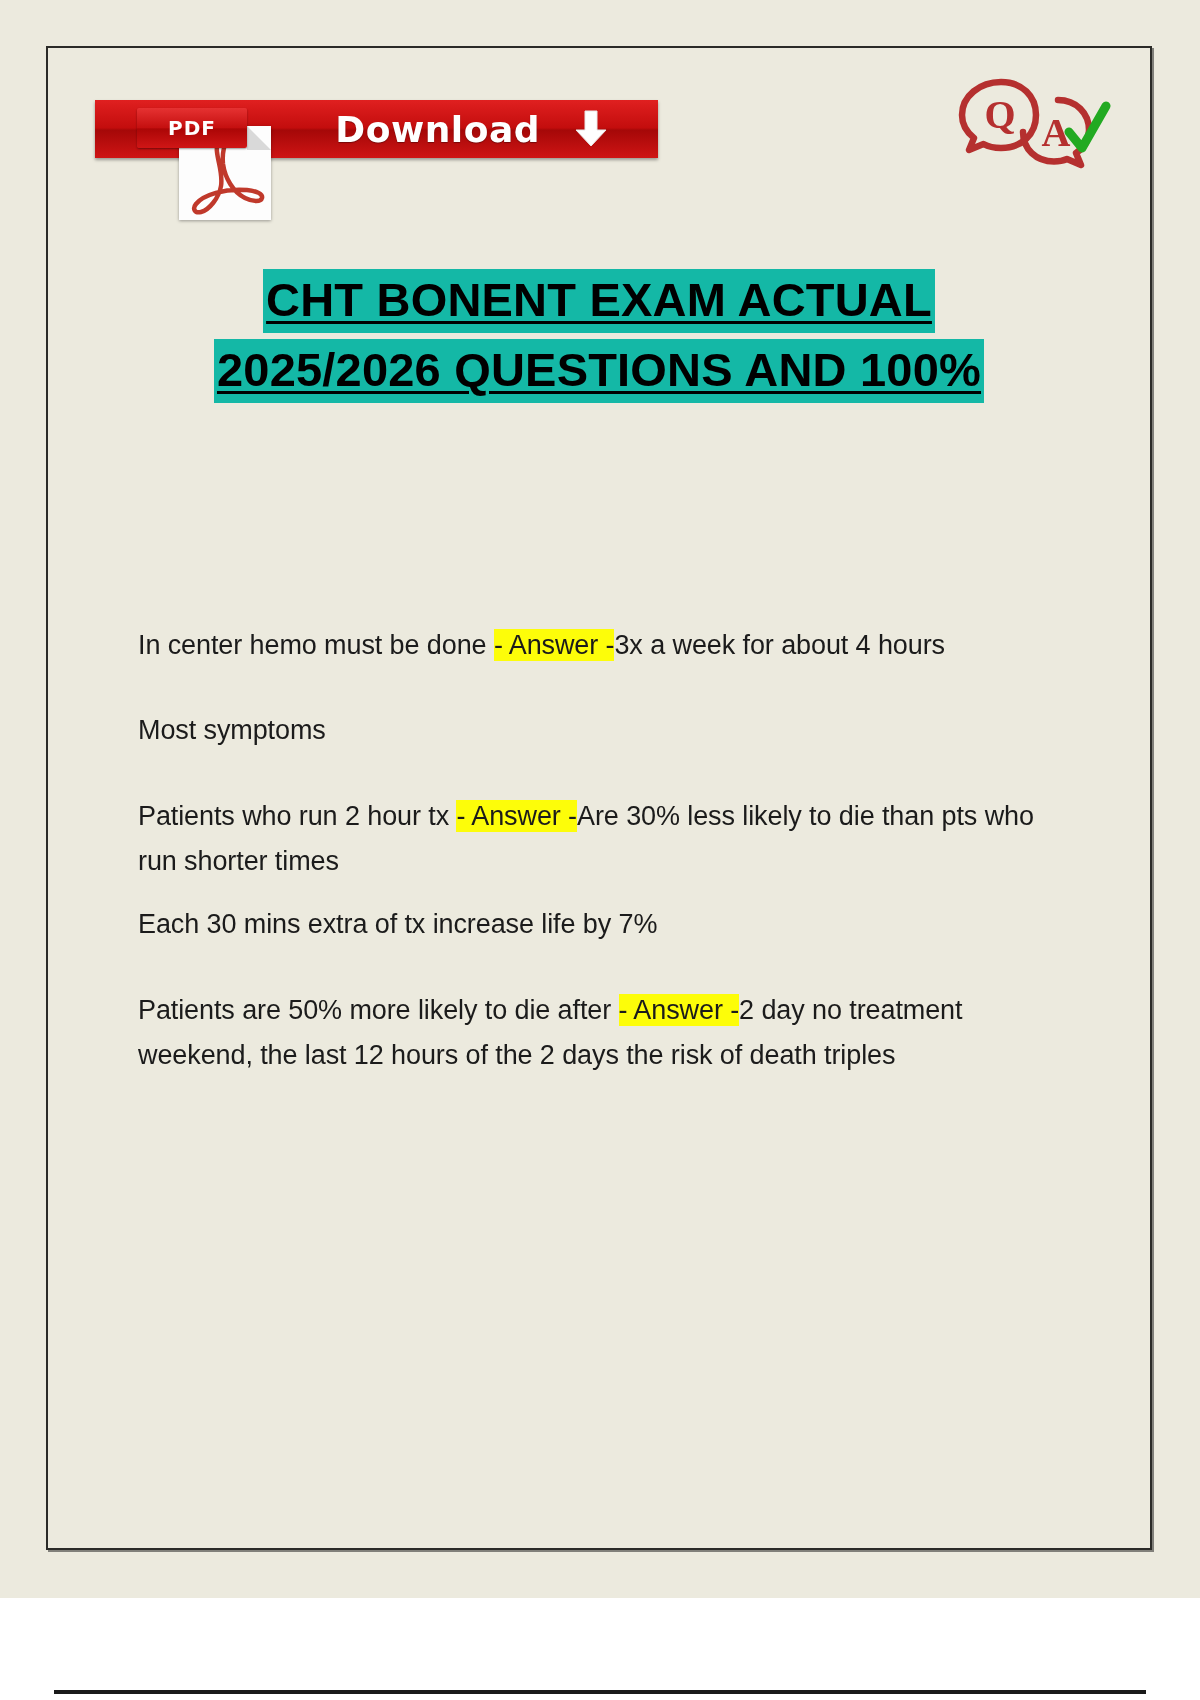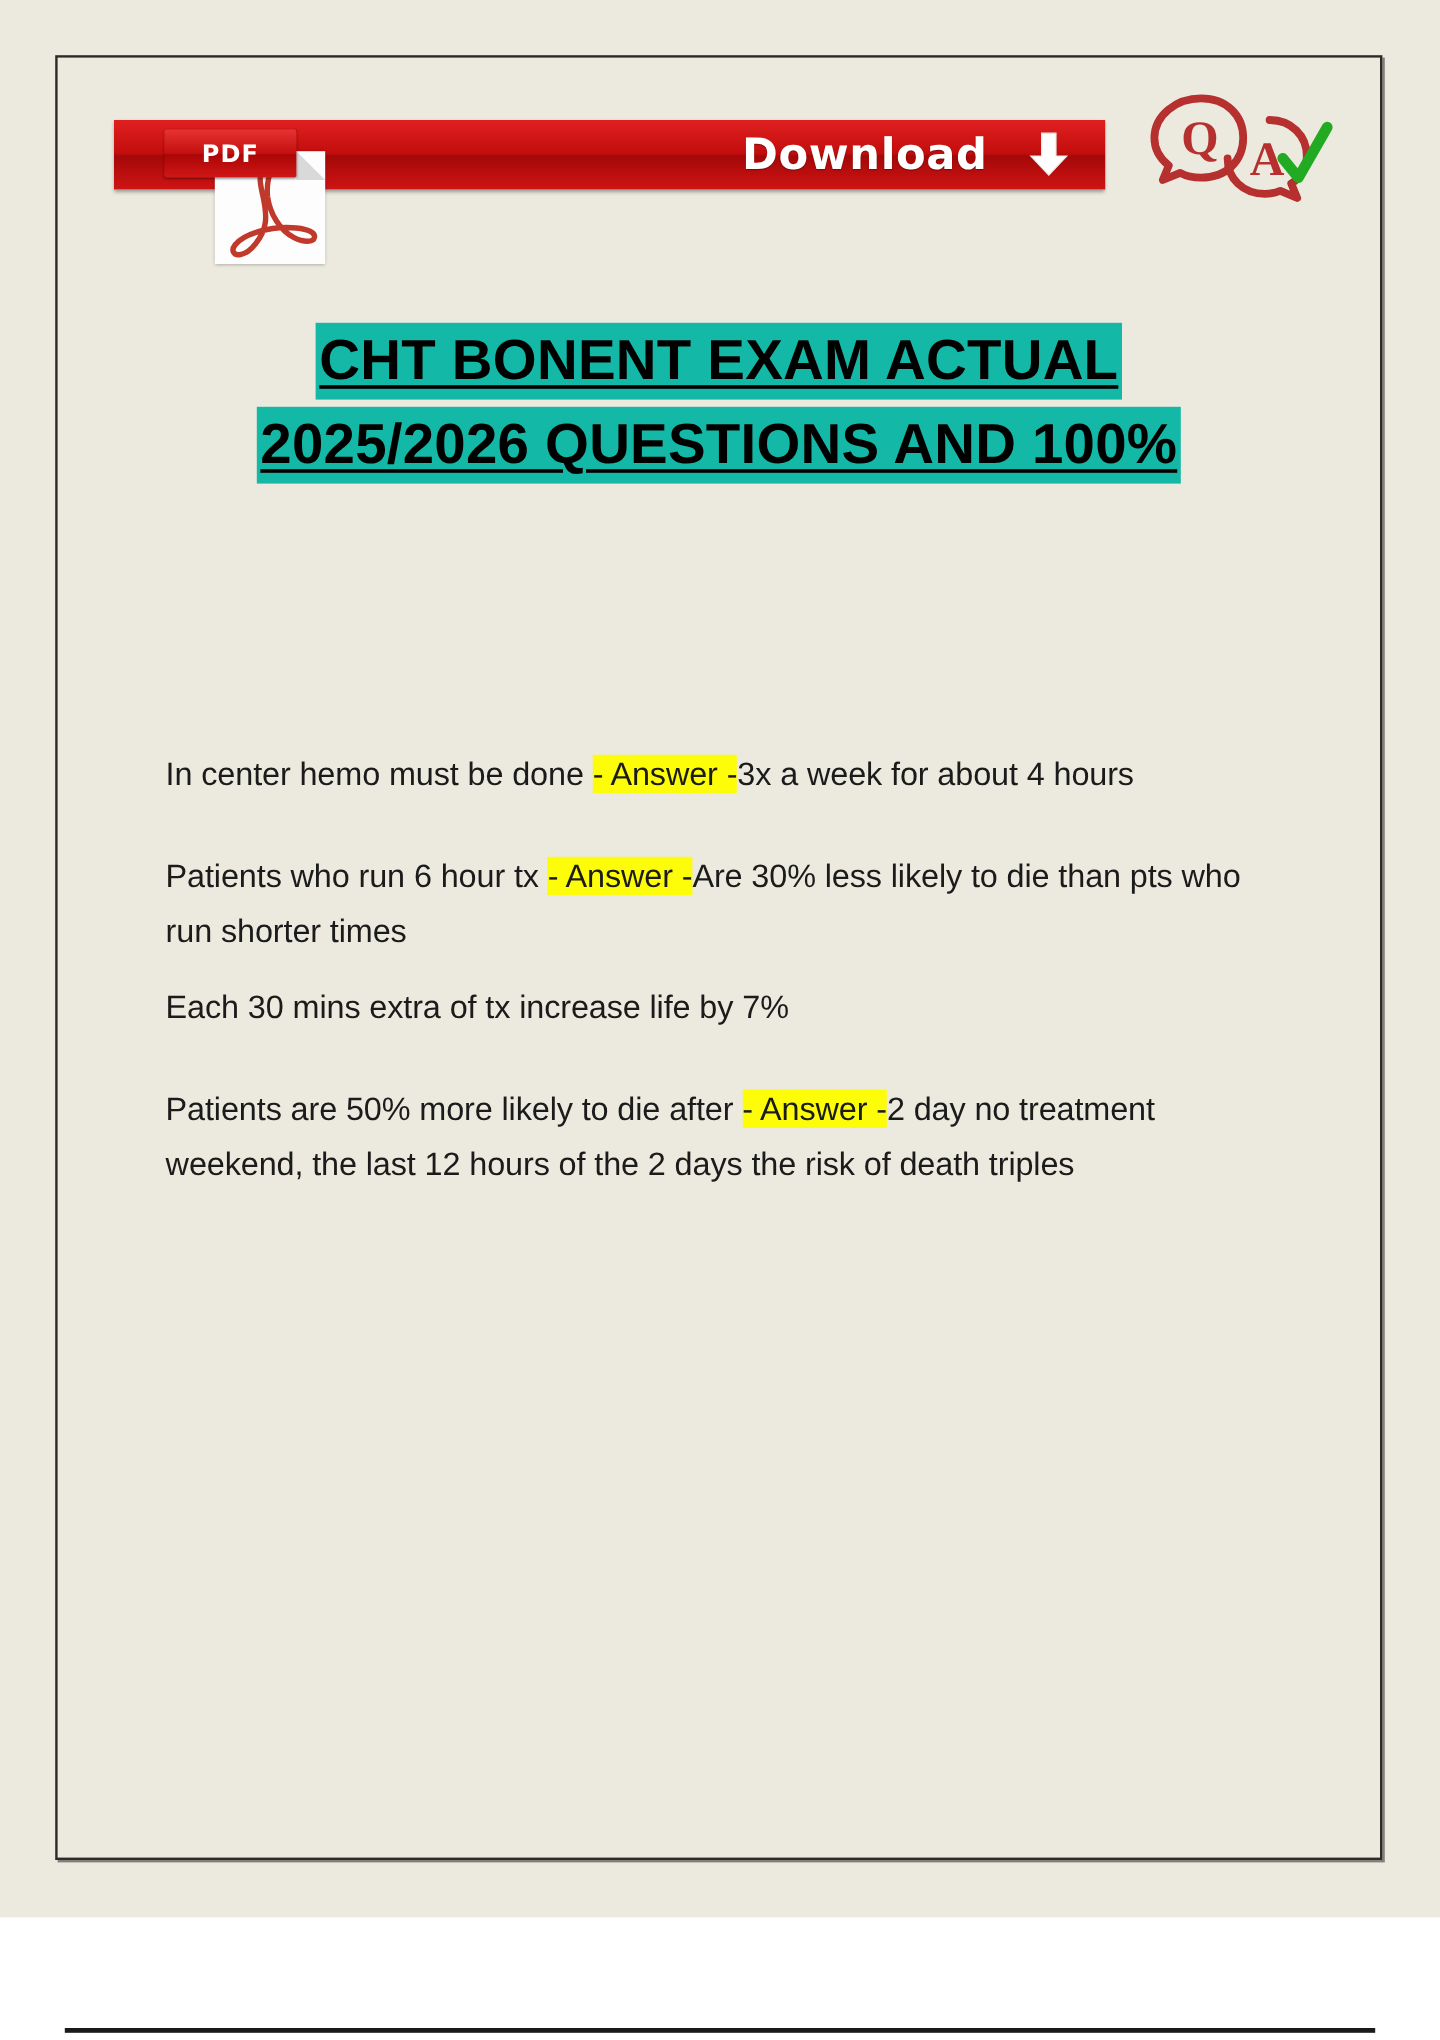--- a/index.html
+++ b/index.html
@@ -50,28 +50,28 @@
     position: absolute;
     left: 47px;
     top: 52px;
     width: 690px;
     height: 58px;
   }
   .dl-bar {
     position: absolute;
     left: 0;
     top: 0;
-    width: 826px;
+    width: 563px;
     height: 58px;
     background: linear-gradient(180deg, #e02020 0%, #c30d0d 48%, #a50808 52%, #cf1414 100%);
     box-shadow: 0 2px 3px rgba(0,0,0,0.35);
     display: flex;
     align-items: center;
     justify-content: flex-end;
-    padding-right: 16px;
+    padding-right: 36px;
     box-sizing: border-box;
   }
   .dl-label {
     color: #ffffff;
     font-family: "DejaVu Sans", sans-serif;
     font-weight: bold;
     font-size: 36px;
     letter-spacing: 0.5px;
     margin-right: 34px;
     text-shadow: 0 1px 1px rgba(0,0,0,0.35);
@@ -262,24 +262,25 @@
     <div class="title-line"><span class="title-hl">2025/2026 QUESTIONS AND 100%</span></div>
   </div>
 
   <div class="content">
 
     <div class="qa-block">
       <p class="qa-line"><span>In center hemo must be done </span><span class="answer-tag">- Answer -</span><span>3x a week for about 4 hours</span></p>
     </div>
 
     <div class="qa-block">
-    </div>
-
-    <div class="qa-block">
-      <p class="qa-line"><span>Patients who run 6 hour tx </span><span class="answer-tag">- Answer -</span><span>Are 30% less likely to die than pts who run shorter times</span></p>
+      <p class="qa-line gap-before">Most symptoms</p>
+    </div>
+
+    <div class="qa-block">
+      <p class="qa-line"><span>Patients who run 2 hour tx </span><span class="answer-tag">- Answer -</span><span>Are 30% less likely to die than pts who run shorter times</span></p>
       <p class="qa-line gap-before">Each 30 mins extra of tx increase life by 7%</p>
     </div>
 
     <div class="qa-block">
       <p class="qa-line"><span>Patients are 50% more likely to die after </span><span class="answer-tag">- Answer -</span><span>2 day no treatment weekend, the last 12 hours of the 2 days the risk of death triples</span></p>
     </div>
 
   </div>
 </div>
 

